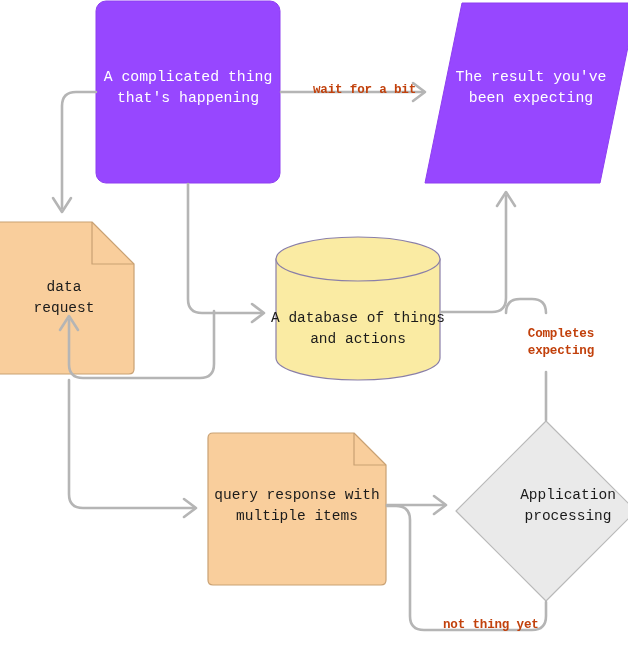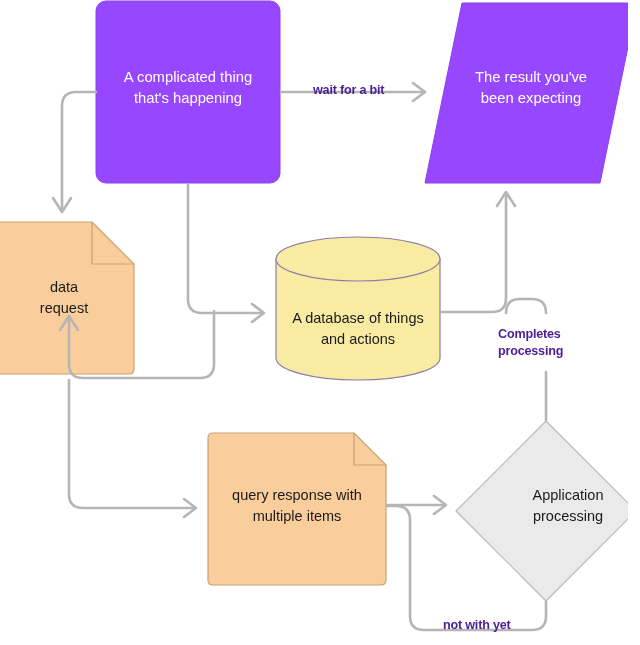--- a/index.html
+++ b/index.html
@@ -6,21 +6,21 @@
     margin: 0;
     padding: 0;
     background: #ffffff;
   }
   #canvas {
     position: relative;
     width: 628px;
     height: 645px;
     background: #ffffff;
     overflow: hidden;
-    font-family: Liberation Sans, sans-serif;
+    font-family: Liberation Mono, monospace;
   }
   svg.layer {
     position: absolute;
     left: 0;
     top: 0;
     width: 640px;
     height: 645px;
   }
   #shapes { z-index: 1; }
   #edges  { z-index: 2; }
@@ -35,24 +35,24 @@
     pointer-events: none;
     white-space: pre-line;
   }
   .node-text.light { color: #ffffff; font-size: 14.8px; }
 
   .edge-label {
     position: absolute;
     z-index: 5;
     font-size: 12.6px;
     font-weight: 700;
-    color: #4c1d95;
+    color: #c2410c;
     letter-spacing: -0.2px;
     white-space: nowrap;
-    text-align: left;
+    text-align: right;
     line-height: 1.35;
   }
 </style>
 </head>
 <body>
 
 <div id="canvas">
 
   <svg class="layer" id="shapes" viewBox="0 0 640 645">
     <defs>
@@ -131,17 +131,17 @@
 
   <div class="node-text" style="left:268px; top:308px; width:180px;">A database of things
 and actions</div>
 
   <div class="node-text" style="left:488px; top:485px; width:160px;">Application
 processing</div>
 
   <div class="edge-label" style="left:313px; top:82px; width:96px;">wait for a bit</div>
 
   <div class="edge-label" style="left:498px; top:326px; width:96px; white-space:pre-line;">Completes
-processing</div>
+expecting</div>
 
-  <div class="edge-label" style="left:443px; top:617px; width:92px;">not with yet</div>
+  <div class="edge-label" style="left:443px; top:617px; width:92px;">not thing yet</div>
 
 </div>
 
 </body></html>

